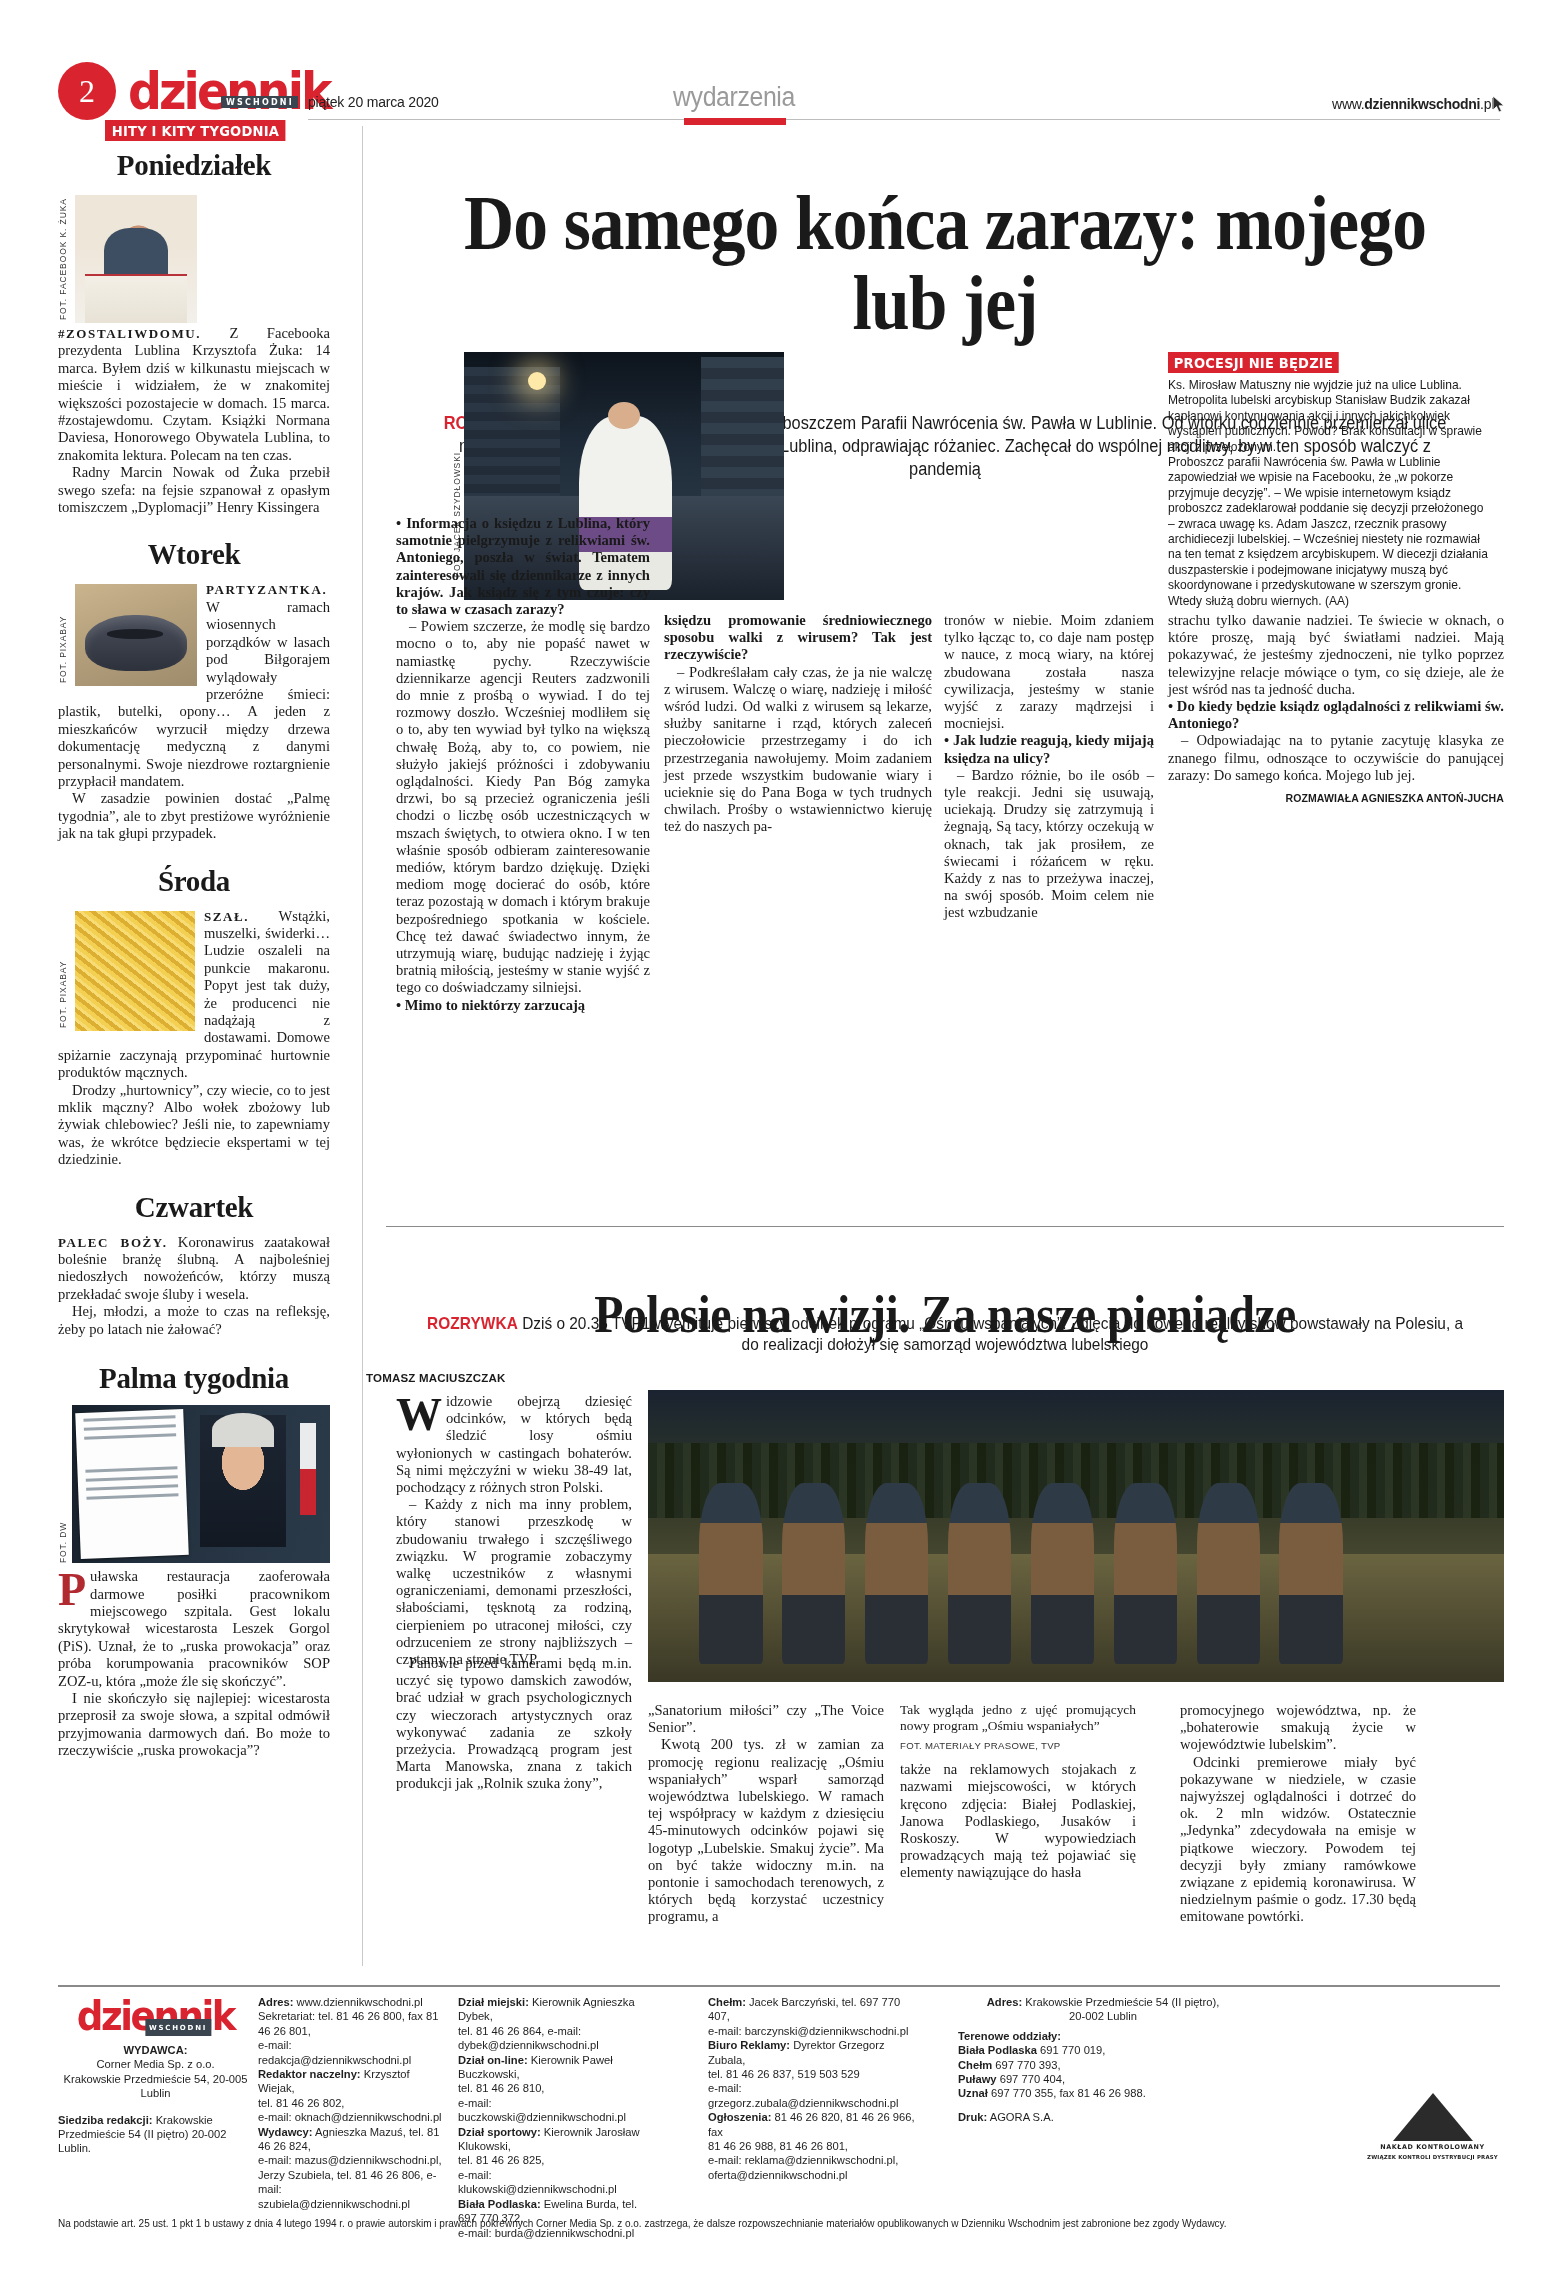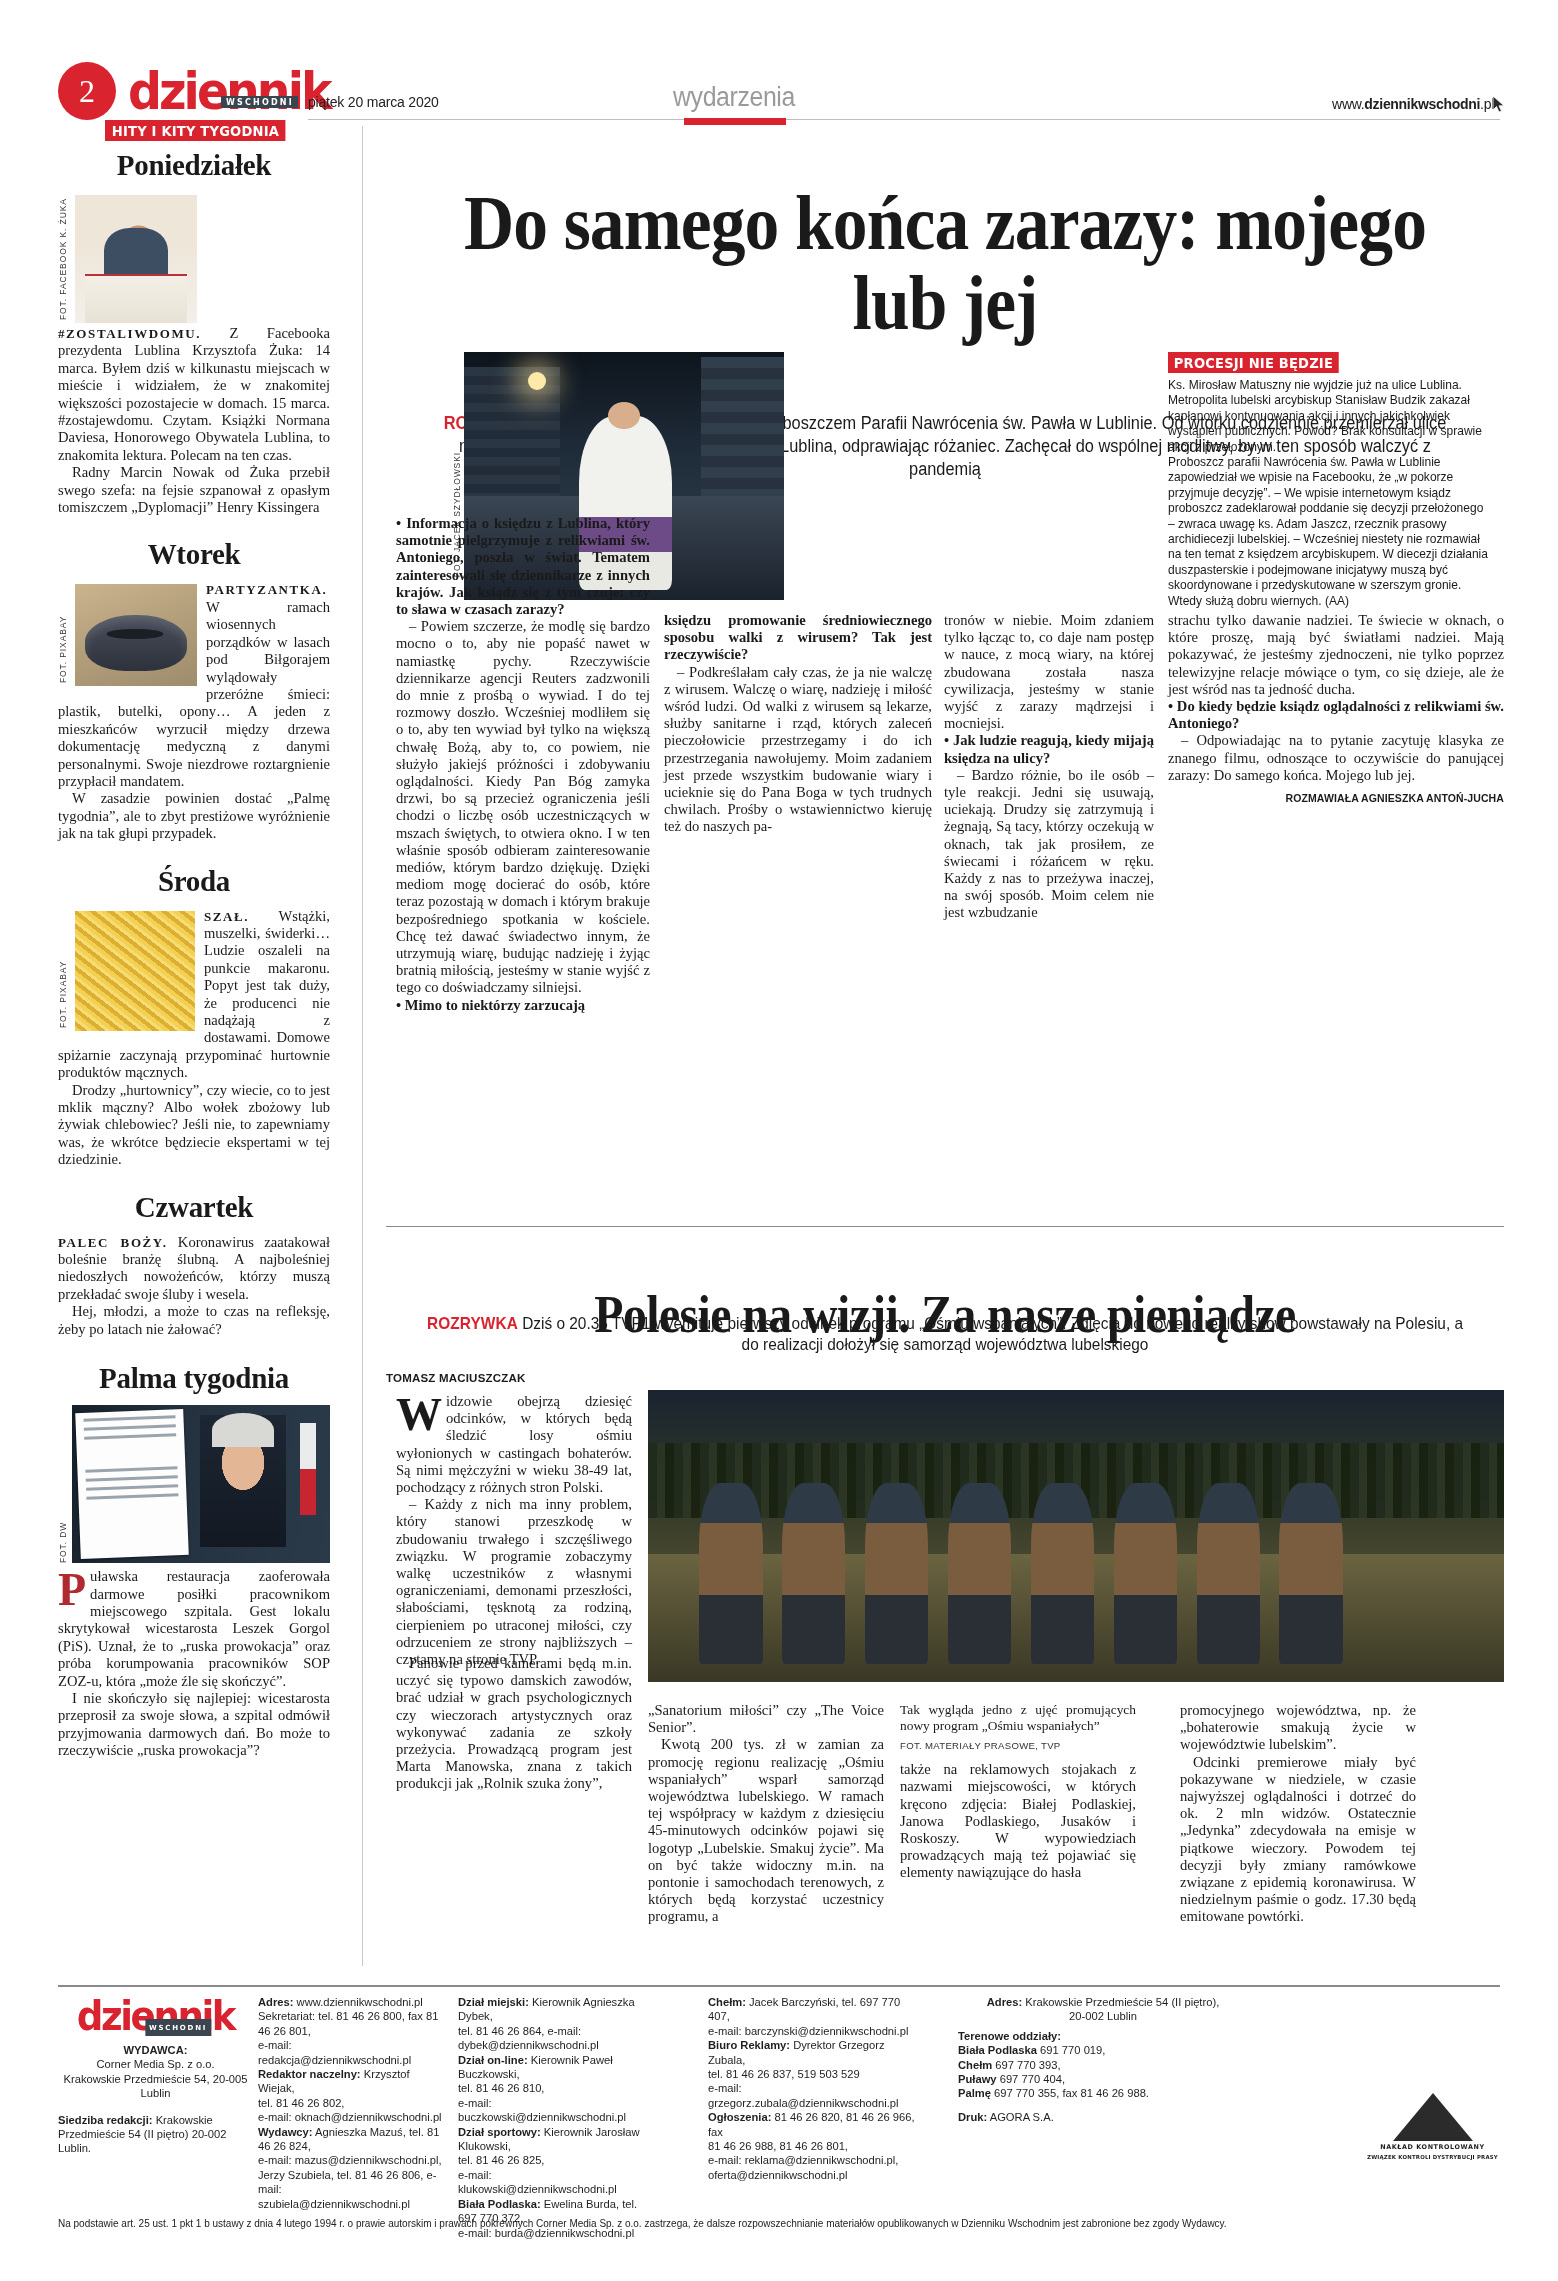--- a/index.html
+++ b/index.html
@@ -236,21 +236,21 @@
     font-family:"Liberation Serif", serif; font-weight:bold;
     font-size:53px; line-height:56px; text-align:center; letter-spacing:-0.6px;
     transform:scaleX(0.90); transform-origin:center top;
   }
   .standfirst2 {
     position:absolute; left:386px; top:1313px; width:1118px;
     font-family:"Liberation Sans", sans-serif; font-size:16.4px; line-height:21px;
     text-align:center; transform:scaleX(0.94); transform-origin:center top;
   }
   .author2 {
-    position:absolute; left:386px; top:1372px; width:250px;
+    position:absolute; left:366px; top:1372px; width:250px;
     font-family:"Liberation Sans", sans-serif; font-weight:bold; font-size:11.5px;
     letter-spacing:0.2px;
   }
   .dropcap {
     float:left; font-family:"Liberation Serif", serif; font-weight:bold;
     font-size:46px; line-height:36px; padding:4px 4px 0 0; color:#1a1a1a;
   }
   .dropcap-red { color:#b02a30; }
 
   .photo2 {
@@ -557,21 +557,21 @@
       <div><span>oferta@dziennikwschodni.pl</span></div>
     </div>
 
     <div class="fcol fc7" style="left:900px; width:290px; text-align:center;">
       <div><b>Adres:</b><span> Krakowskie Przedmieście 54 (II piętro),</span></div>
       <div><span>20-002 Lublin</span></div>
       <div style="text-align:left;margin-top:5px;"><b>Terenowe oddziały:</b></div>
       <div style="text-align:left;"><b>Biała Podlaska</b><span> 691 770 019,</span></div>
       <div style="text-align:left;"><b>Chełm</b><span> 697 770 393,</span></div>
       <div style="text-align:left;"><b>Puławy</b><span> 697 770 404,</span></div>
-      <div style="text-align:left;"><b>Palmę</b><span> 697 770 355, fax 81 46 26 988.</span></div>
+      <div style="text-align:left;"><b>Uznał</b><span> 697 770 355, fax 81 46 26 988.</span></div>
       <div style="text-align:left;margin-top:9px;"><b>Druk:</b><span> AGORA S.A.</span></div>
     </div>
 
     <div class="kontrola">
       <div class="tri"></div>
       <div class="cap">NAKŁAD KONTROLOWANY</div>
       <div class="cap cap2">ZWIĄZEK KONTROLI DYSTRYBUCJI PRASY</div>
     </div>
   </div>
 

